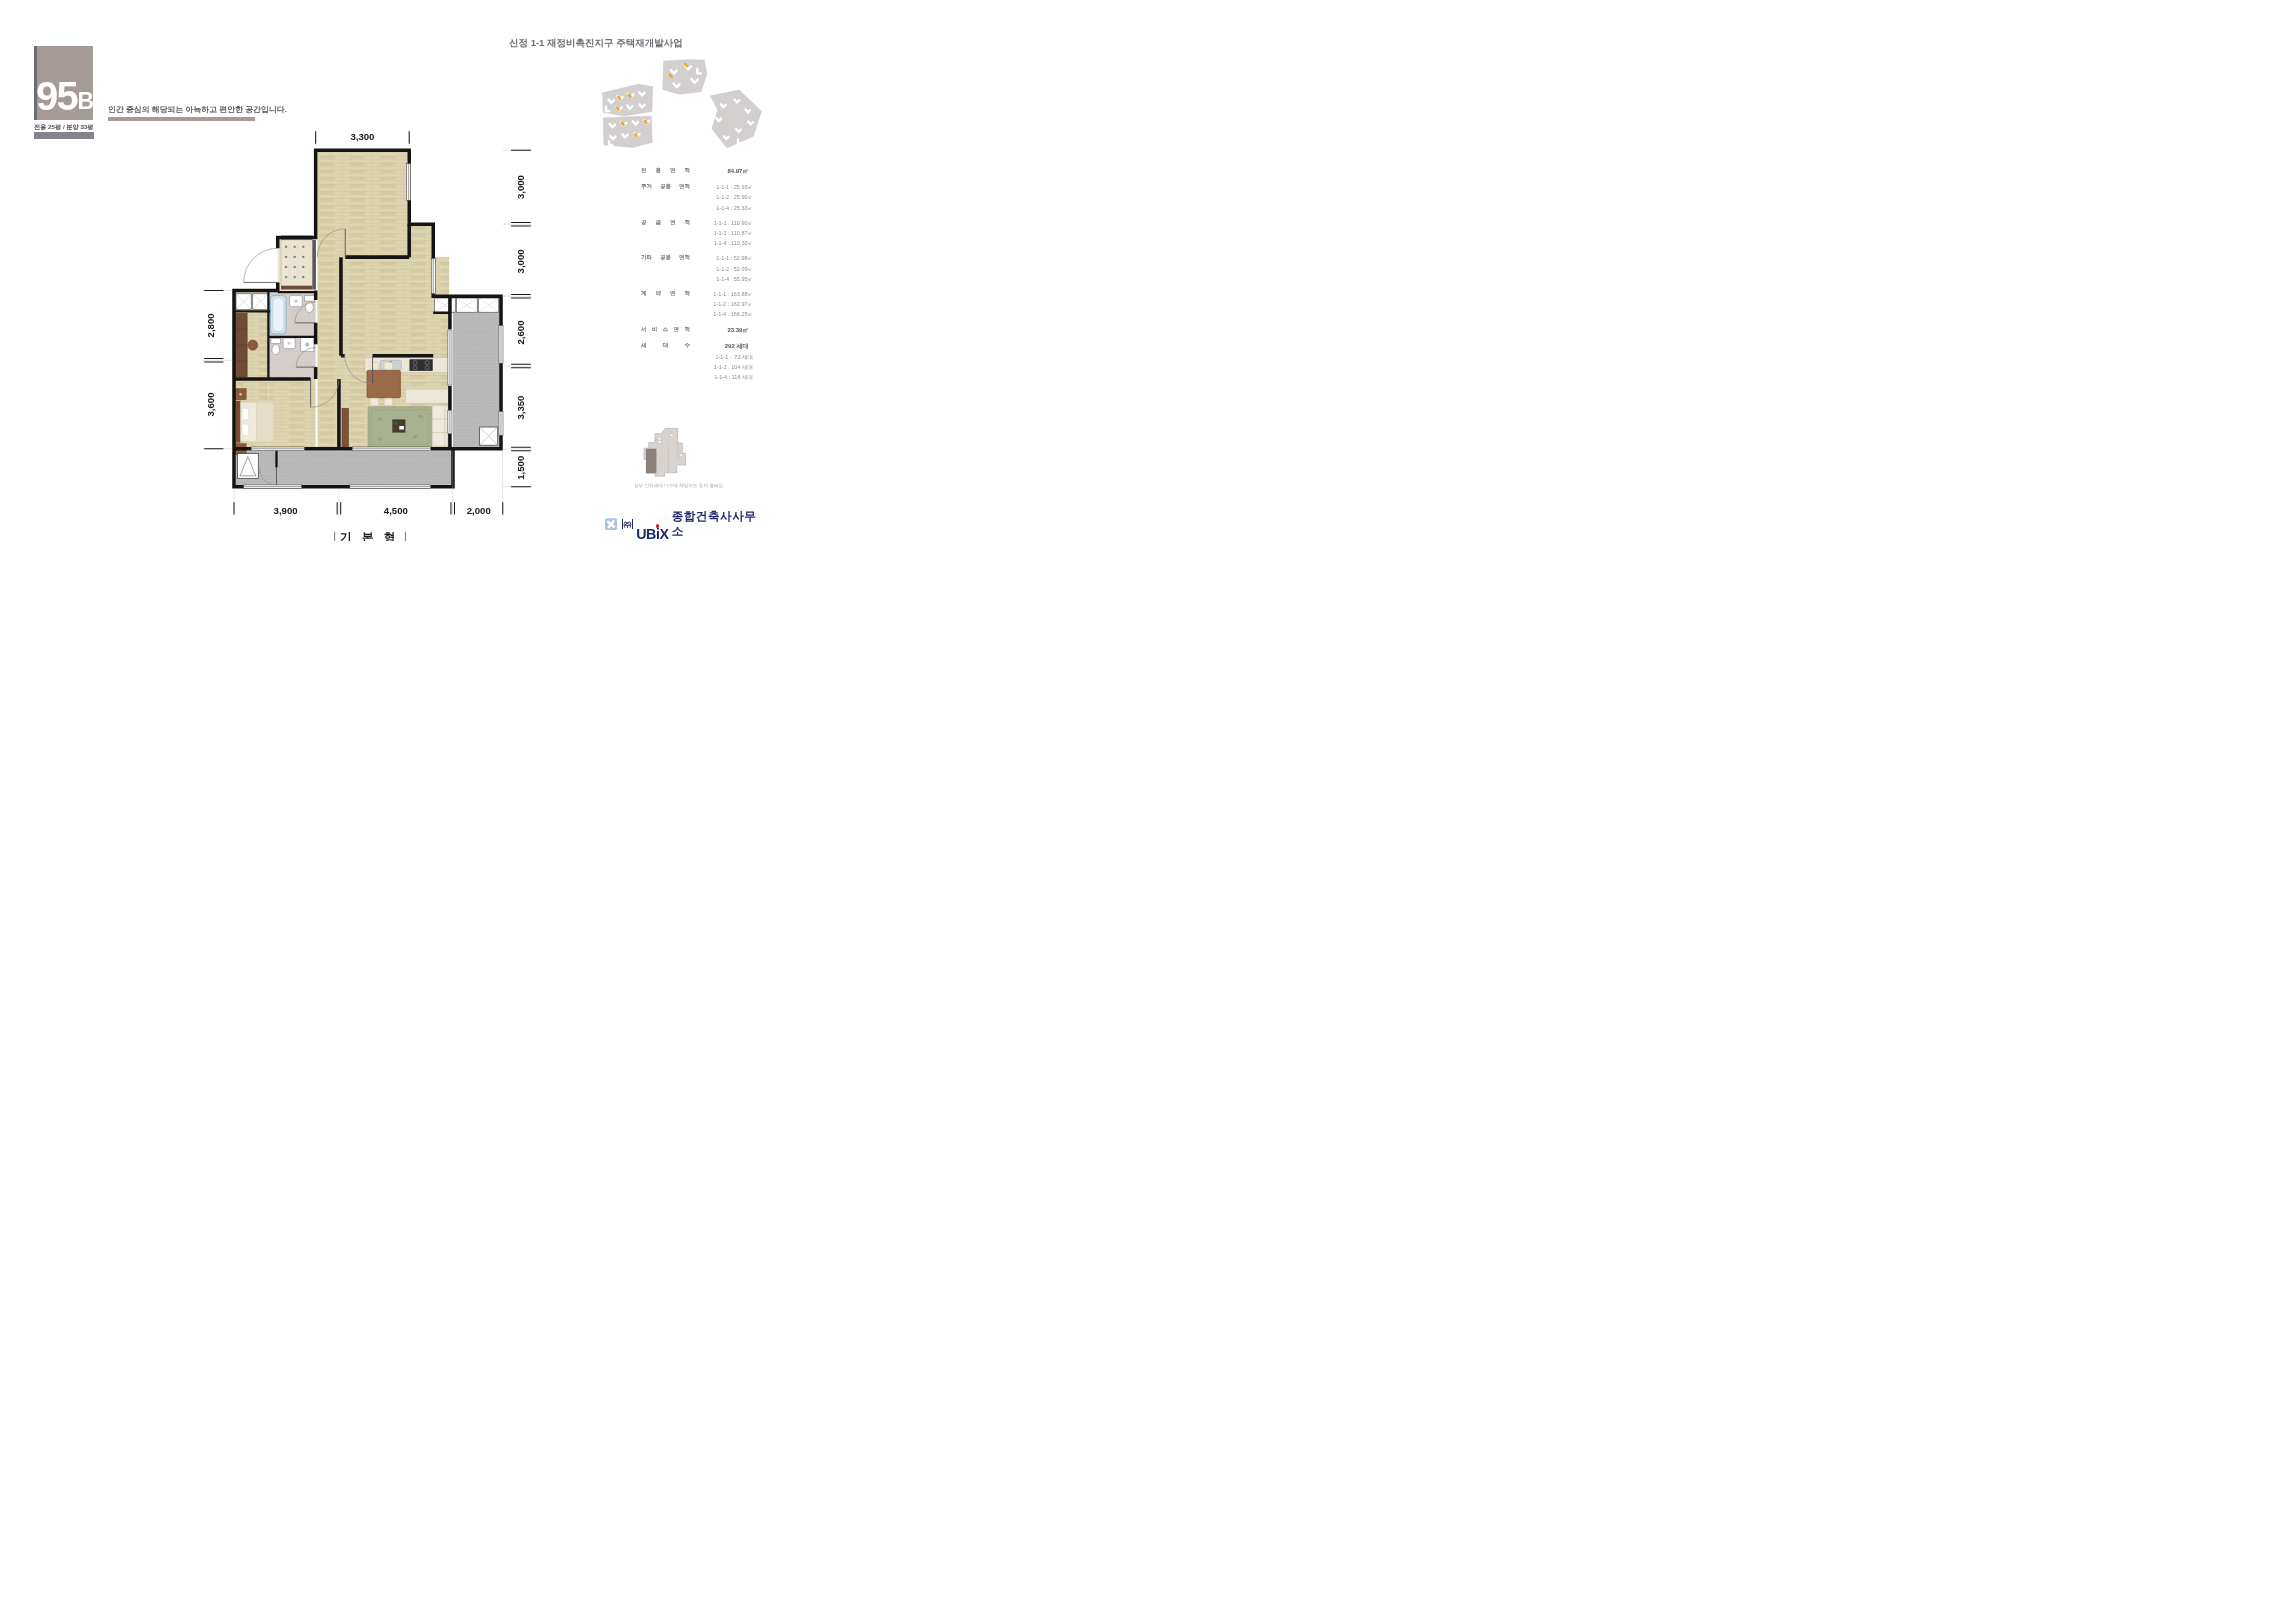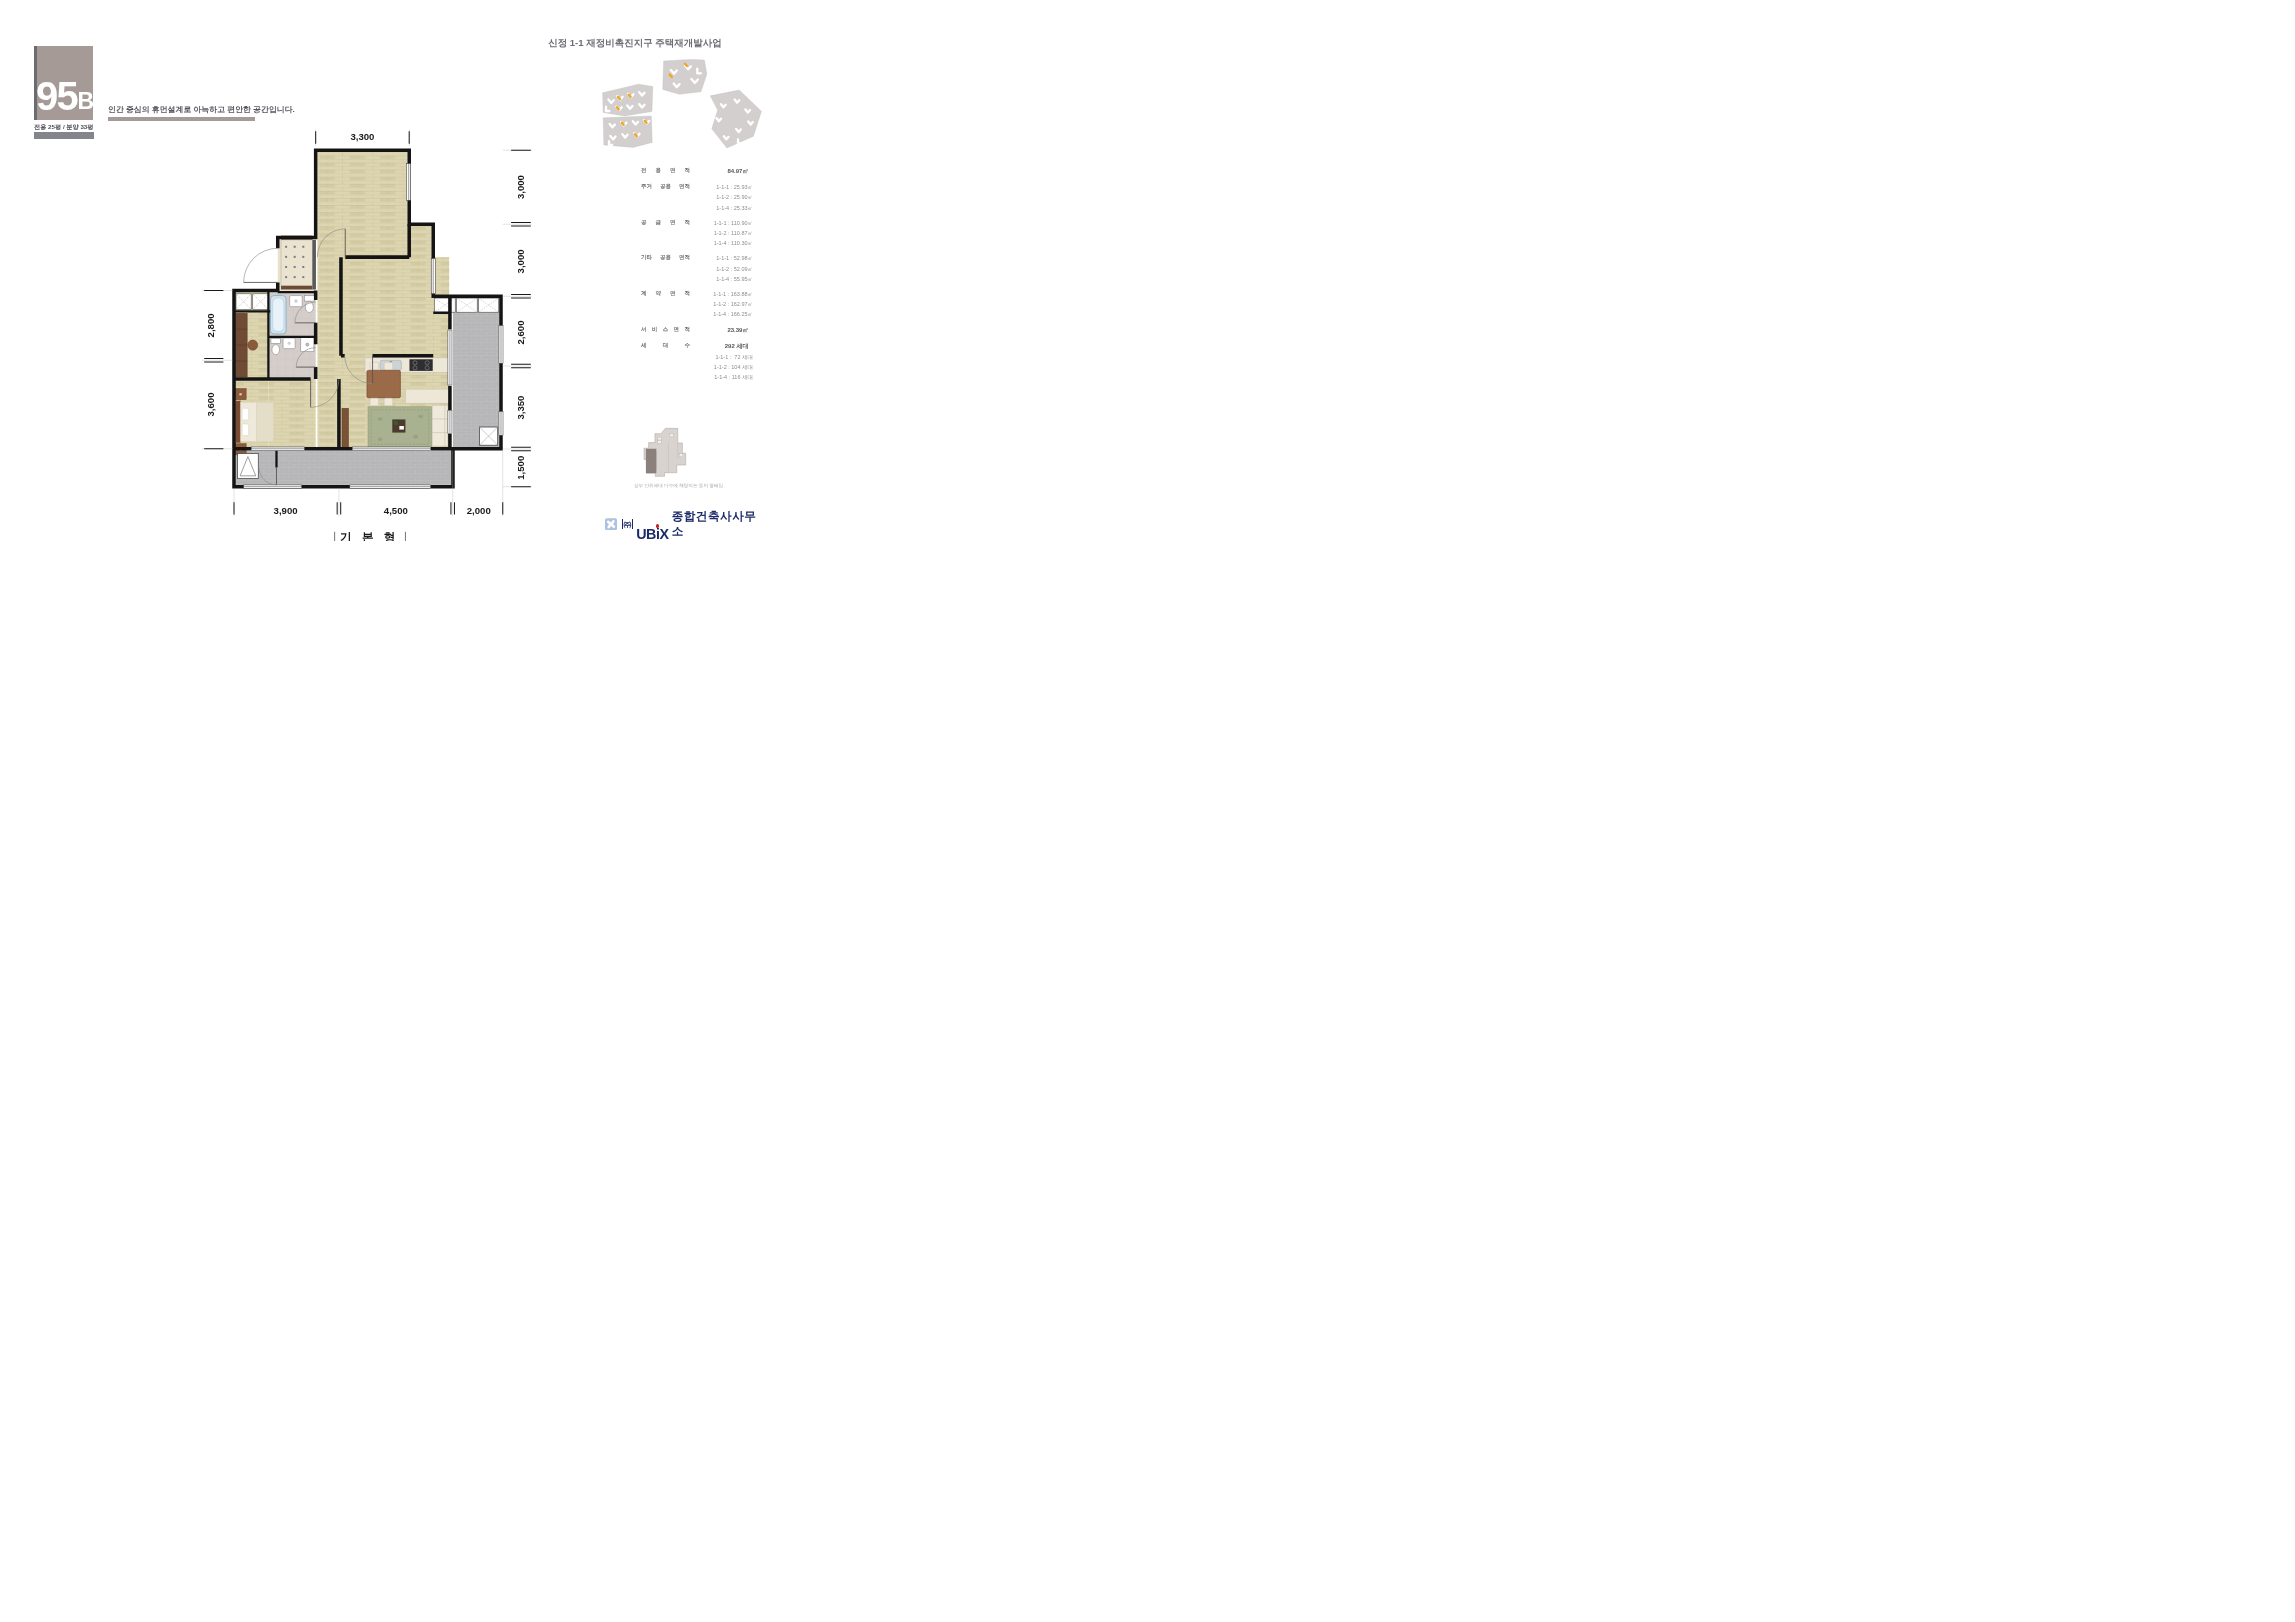--- a/index.html
+++ b/index.html
@@ -13,21 +13,21 @@
   #badge .num{font-size:40px;font-weight:700;line-height:.8;letter-spacing:-1.8px;}
   #badge .ltr{font-size:23px;font-weight:700;line-height:.9;margin-left:0.5px;}
   #badge-spec{position:absolute;left:34px;top:123px;font-size:6.2px;font-weight:700;color:#4d4d55;white-space:pre;}
   #badge-underbar{position:absolute;left:34px;top:132px;width:60px;height:6.5px;background:#84848c;}
 
   
   #tagline{position:absolute;left:108px;top:104px;font-size:7.9px;font-weight:700;color:#55555c;white-space:nowrap;}
   #tagline-bar{position:absolute;left:108px;top:117px;width:147px;height:3.7px;background:#a69a97;}
 
   
-  #project-title{position:absolute;left:509px;top:37px;width:252px;text-align:center;
+  #project-title{position:absolute;left:509px;top:37px;width:252px;text-align:left;
                  font-size:9.5px;font-weight:700;color:#6d6d75;white-space:nowrap;}
 
   
   #siteplan{position:absolute;left:593px;top:59px;width:172px;height:91px;}
 
   
   #area-table{position:absolute;left:641px;top:166px;width:112px;}
   .trow{display:flex;margin-bottom:5.1px;}
   .tlabel{width:49px;font-size:5.5px;font-weight:700;color:#6a6a72;text-align-last:justify;line-height:1.7;flex:none;}
   .tvals{flex:1;text-align:right;}
@@ -59,21 +59,21 @@
 <div id="page">
 
   <div id="badge-bar"></div>
   <div id="badge">
     <span class="num">95</span>
     <span class="ltr">B</span>
   </div>
   <div id="badge-spec">전용 25평 / 분양 33평</div>
   <div id="badge-underbar"></div>
 
-  <div id="tagline">인간 중심의 휴먼설계로 아늑하고 편안한 공간입니다.</div>
+  <div id="tagline">인간 중심의 해당되는 아늑하고 편안한 공간입니다.</div>
   <div id="tagline-bar"></div>
 
   <div id="project-title">신정 1-1 재정비촉진지구 주택재개발사업</div>
 
   <svg id="siteplan" viewBox="0 0 1115 588">
     <g stroke="#bab5b5" stroke-width="2" fill="#d4cfcf">
       <path d="M458,12 L630,2 L722,6 L738,96 L700,212 L560,228 L452,196 Z"></path>
       <path d="M62,218 L295,162 L388,178 L382,340 L205,368 L66,346 Z"></path>
       <path d="M66,380 L378,368 L384,540 L260,572 L70,556 Z"></path>
       <path d="M760,238 L948,200 L1092,338 L1040,500 L868,576 L770,452 L808,330 Z"></path>

